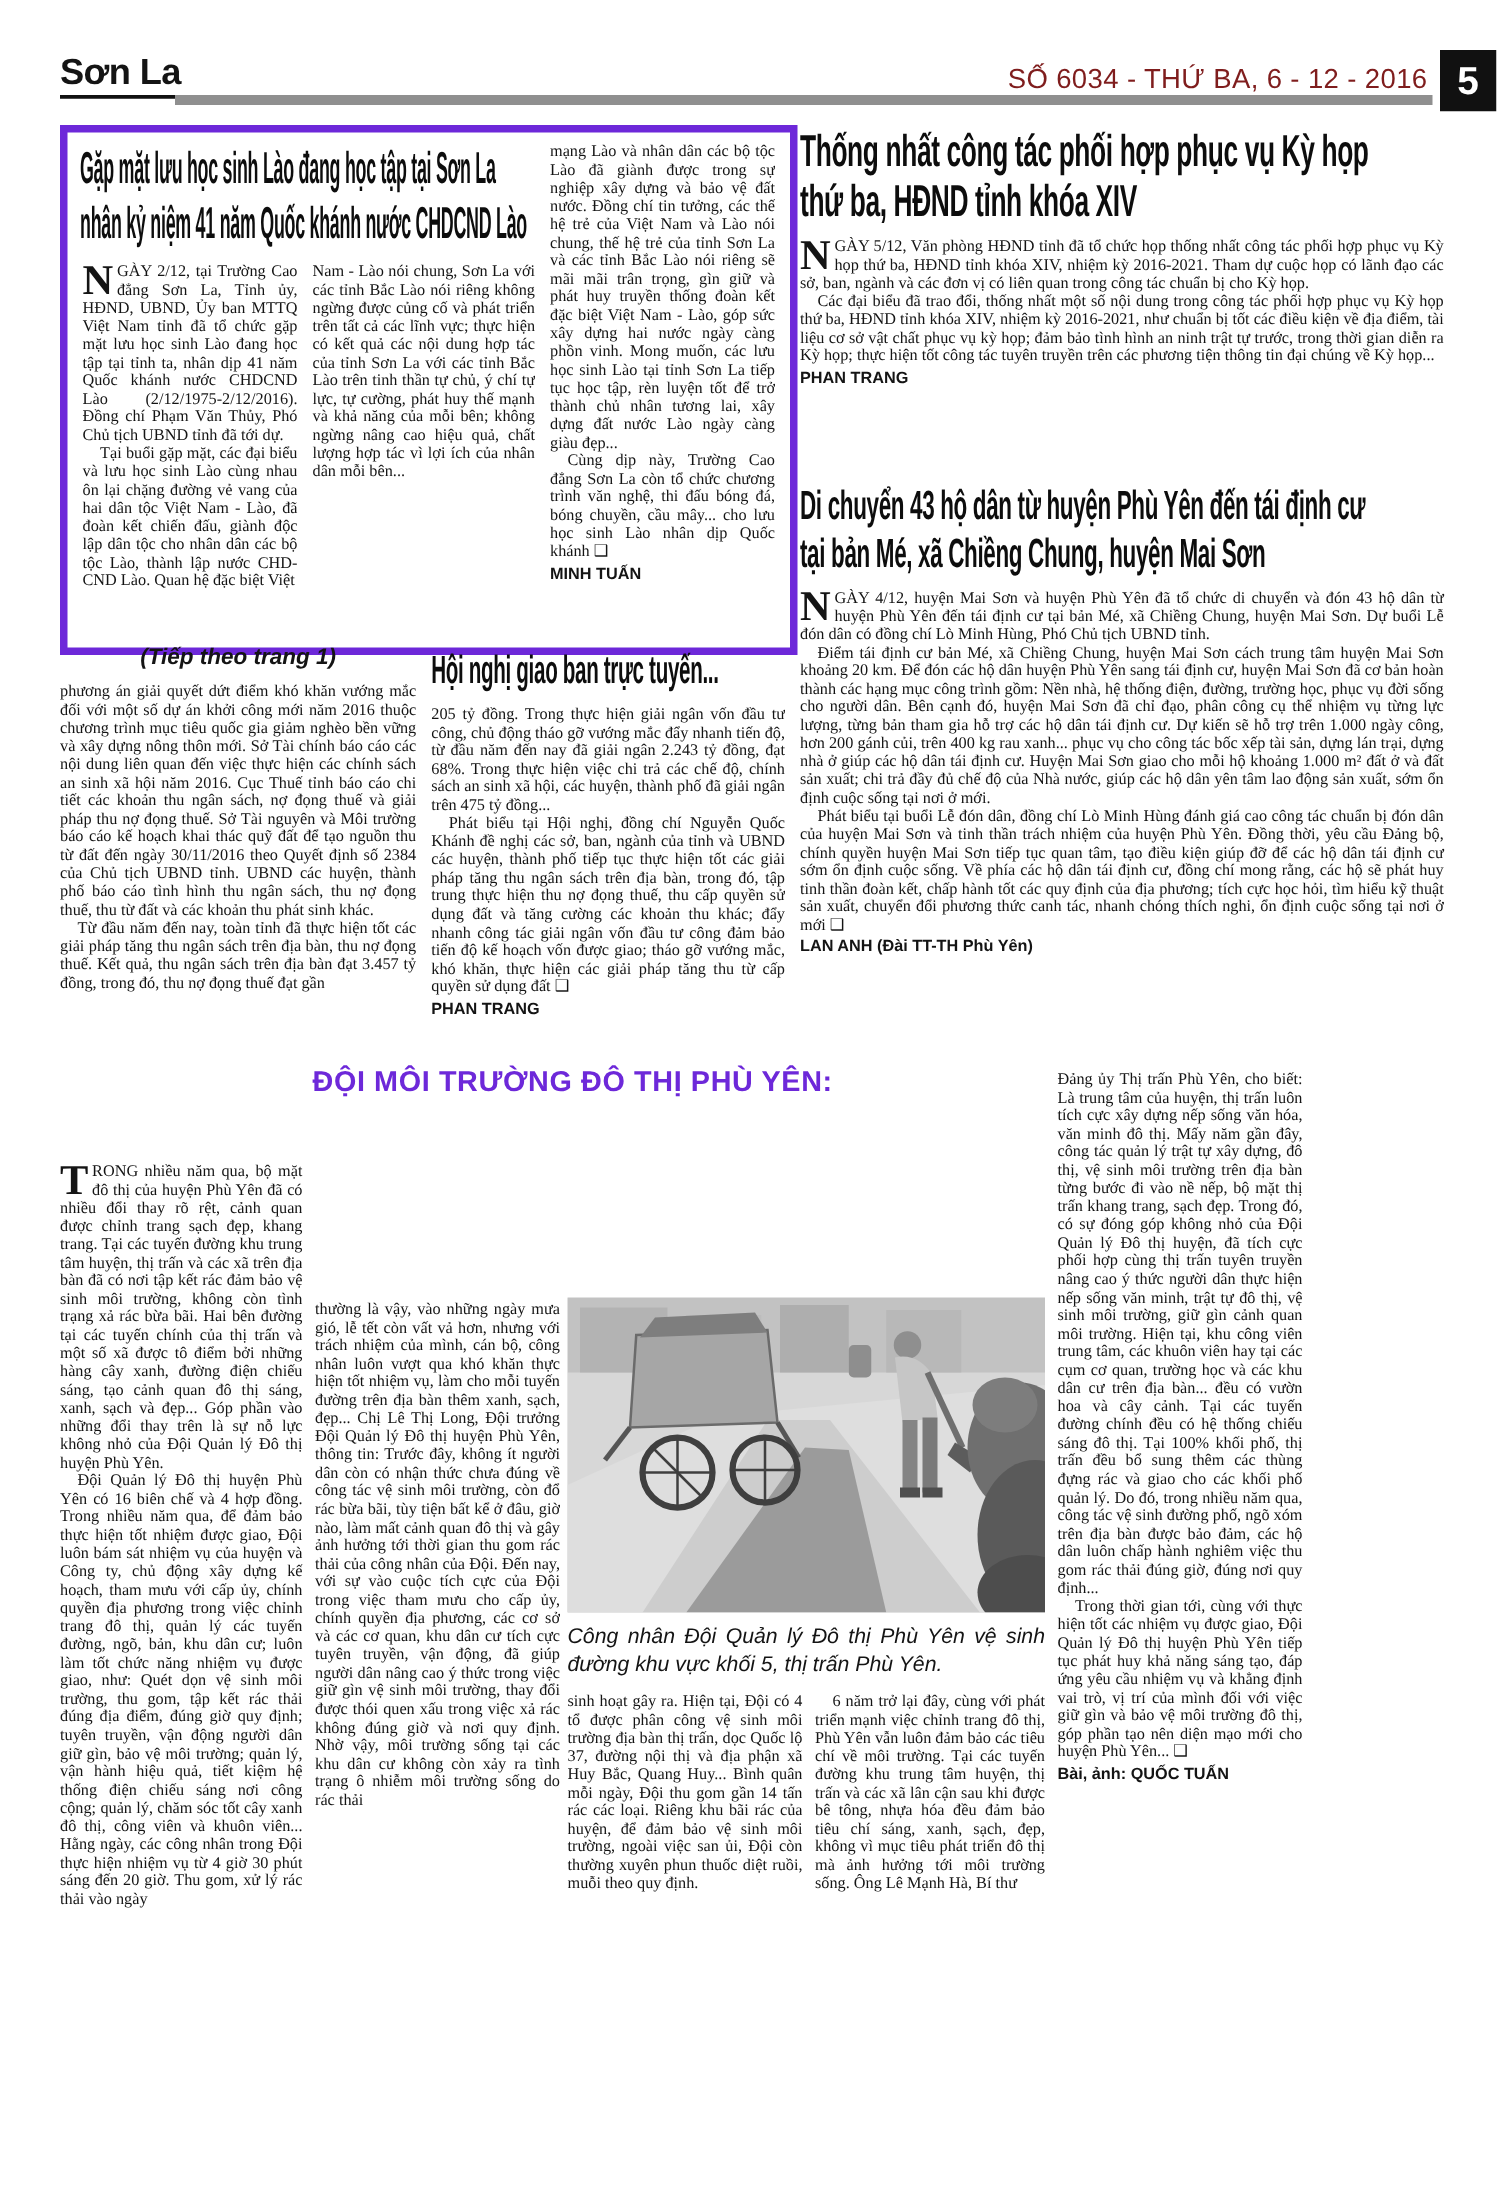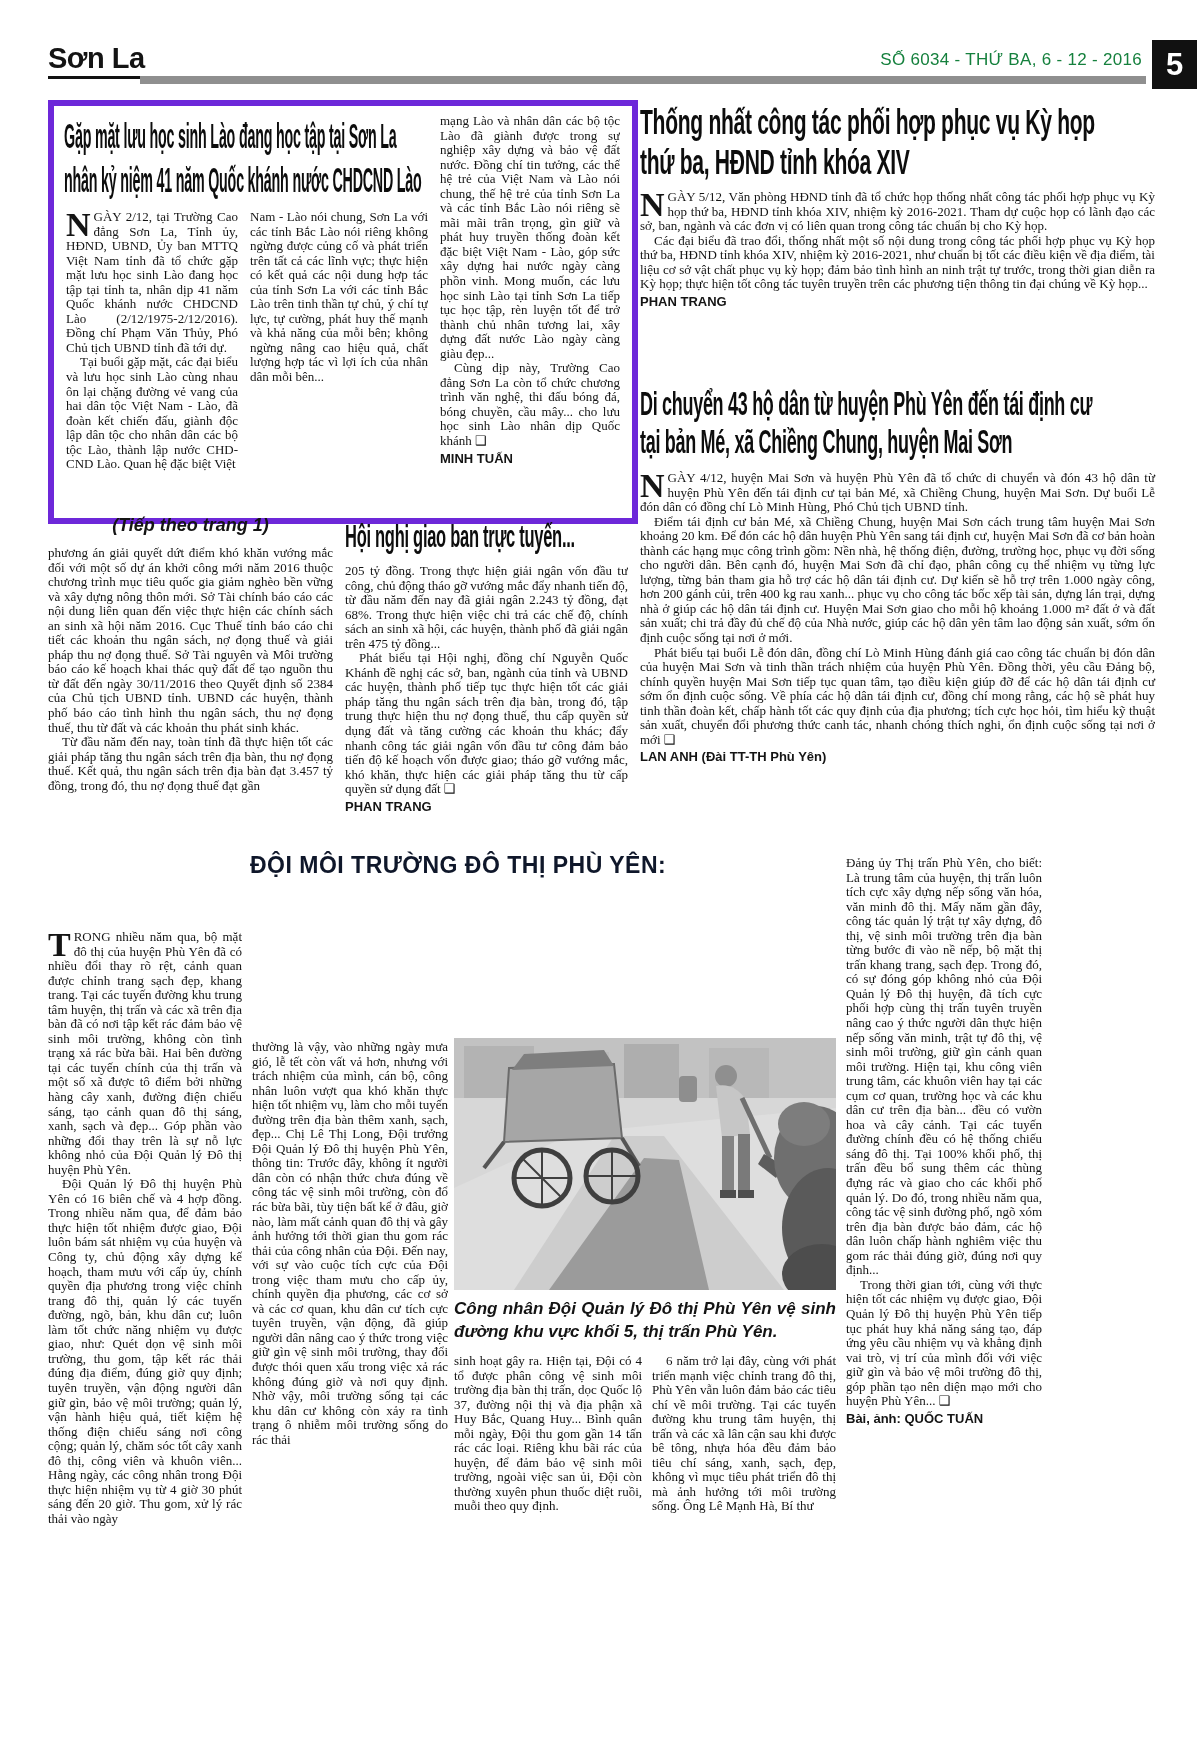--- a/index.html
+++ b/index.html
@@ -2,43 +2,43 @@
 <html lang="vi"><head>
 <meta charset="utf-8">
 <style>
   html,body{margin:0;padding:0;background:#e9e9e9;}
   .page{position:relative;width:1200px;height:1753px;background:#ffffff;margin:0 auto;
         font-family:"Liberation Serif",serif;color:#141414;overflow:hidden;padding-left:46px;}
   .abs{position:absolute;}
   
   .masthead{font-family:"Liberation Sans",sans-serif;font-weight:bold;font-size:29px;
             letter-spacing:-0.5px;border-bottom:3px solid #111;padding-bottom:1px;}
-  .issue{font-family:"Liberation Sans",sans-serif;font-size:17px;color:#15803d;text-align:right;letter-spacing:0.3px;}
+  .issue{font-family:"Liberation Sans",sans-serif;font-size:22px;color:#7f1d1d;text-align:right;letter-spacing:0.3px;}
   .graybar{background:#8f8f8f;}
   .pagenum{background:#111;color:#fff;font-family:"Liberation Sans",sans-serif;font-weight:bold;
            font-size:31px;display:flex;align-items:center;justify-content:center;}
   
   .hl{font-family:"Liberation Sans",sans-serif;font-weight:bold;white-space:nowrap;
       transform-origin:0 0;letter-spacing:-0.5px;color:#0d0d0d;}
   .a1-line{font-size:34px;line-height:44px;transform:scale(0.42,1.05);}
   .a2-line{font-size:34px;line-height:40px;transform:scale(0.62,1.05);}
   .a3-line{font-size:31px;line-height:38px;transform:scale(0.58,1.05);}
   .cont-line{font-size:30px;line-height:40px;transform:scale(0.55,1.05);}
   .feat-line{font-size:64px;line-height:72px;transform:scale(0.58,1.05);}
-  .kicker{font-family:"Liberation Sans",sans-serif;font-weight:bold;font-size:23px;letter-spacing:0.5px;color:#0f172a;}
+  .kicker{font-family:"Liberation Sans",sans-serif;font-weight:bold;font-size:23px;letter-spacing:0.5px;color:#6d28d9;}
   
   .body-text{font-size:13px;line-height:1.12;text-align:justify;}
   .body-text p{margin:0;}
   .body-text p.ind{text-indent:14px;}
   .dc{float:left;font-weight:bold;font-size:34px;line-height:26px;padding:2px 3px 0 0;}
   .byline{font-family:"Liberation Sans",sans-serif;font-weight:bold;font-size:13px;
           text-align:left;margin-top:3px;}
   .contlabel{font-family:"Liberation Sans",sans-serif;font-weight:bold;font-style:italic;
              font-size:18px;text-align:center;}
-  .caption{font-family:"Liberation Sans",sans-serif;font-weight:bold;font-style:italic;
+  .caption{font-family:"Liberation Sans",sans-serif;font-weight:normal;font-style:italic;
            font-size:17px;line-height:1.35;text-align:justify;}
   .a1box{border:6px solid #6d28d9;overflow:hidden;}
   .clip{overflow:hidden;}
   .photo-frame{background:#cfcfcf;overflow:hidden;}
 </style>
 </head>
 <body>
 
 <div class="page">
 

